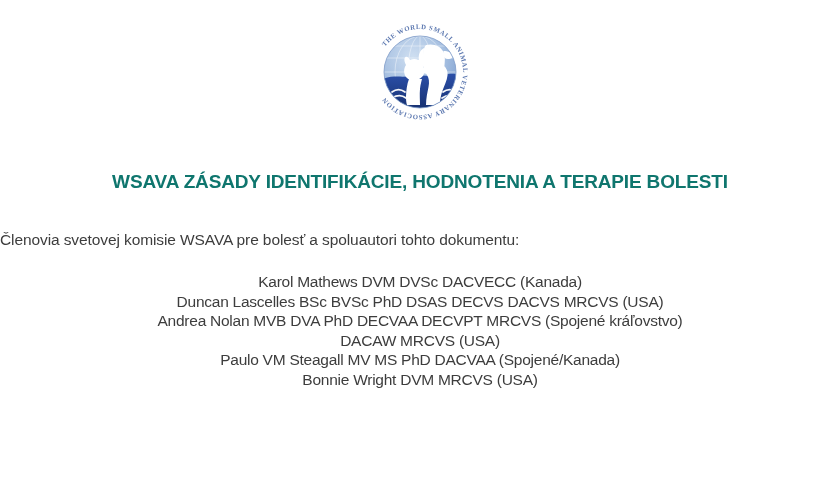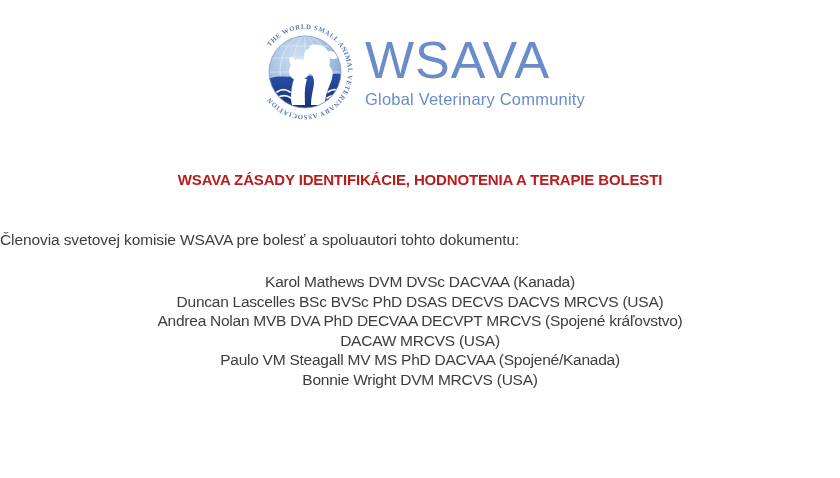--- a/index.html
+++ b/index.html
@@ -68,23 +68,23 @@
   }
 
   
   .doc-title {
     position: absolute;
     left: 0;
     right: 0;
     top: 171px;
     text-align: center;
     font-family: "Liberation Sans", sans-serif;
-    font-size: 15px;
+    font-size: 19px;
     font-weight: bold;
-    color: #b91c1c;
+    color: #0f766e;
     letter-spacing: -0.15px;
   }
   .doc-subtitle {
     position: absolute;
     left: 0;
     right: 0;
     top: 231px;
     text-align: left;
     font-family: "Liberation Sans", sans-serif;
     font-size: 15.5px;
@@ -195,34 +195,30 @@
           <circle cx="100" cy="100" r="72" fill="none" stroke="#7d9bc8" stroke-width="1.6"></circle>
 
           <text font-family="Liberation Serif, serif" font-size="13.5" font-weight="bold" fill="#5c78b0" letter-spacing="1.1">
             <textPath href="#ringPath" startOffset="50%" text-anchor="middle">
               THE WORLD SMALL ANIMAL VETERINARY ASSOCIATION
             </textPath>
           </text>
         </svg>
       </div>
 
-      <div class="wordmark">
-        <div class="wordmark-main">WSAVA</div>
-        <div class="wordmark-tag">Global Veterinary Community</div>
-      </div>
 
     </div>
   </div>
 
   <div class="doc-title">WSAVA ZÁSADY IDENTIFIKÁCIE, HODNOTENIA A TERAPIE BOLESTI</div>
 
   <div class="doc-subtitle">Členovia svetovej komisie WSAVA pre bolesť a spoluautori tohto dokumentu:</div>
 
   <div class="author-list">
-      <div class="author-line">Karol Mathews DVM DVSc DACVAA (Kanada)</div>
+      <div class="author-line">Karol Mathews DVM DVSc DACVECC (Kanada)</div>
       <div class="author-line">Duncan Lascelles BSc BVSc PhD DSAS DECVS DACVS MRCVS (USA)</div>
       <div class="author-line">Andrea Nolan MVB DVA PhD DECVAA DECVPT MRCVS (Spojené kráľovstvo)</div>
       <div class="author-line">DACAW MRCVS (USA)</div>
       <div class="author-line">Paulo VM Steagall MV MS PhD DACVAA (Spojené/Kanada)</div>
       <div class="author-line">Bonnie Wright DVM MRCVS (USA)</div>
     </div>
 
 </div>
 
 </body></html>

